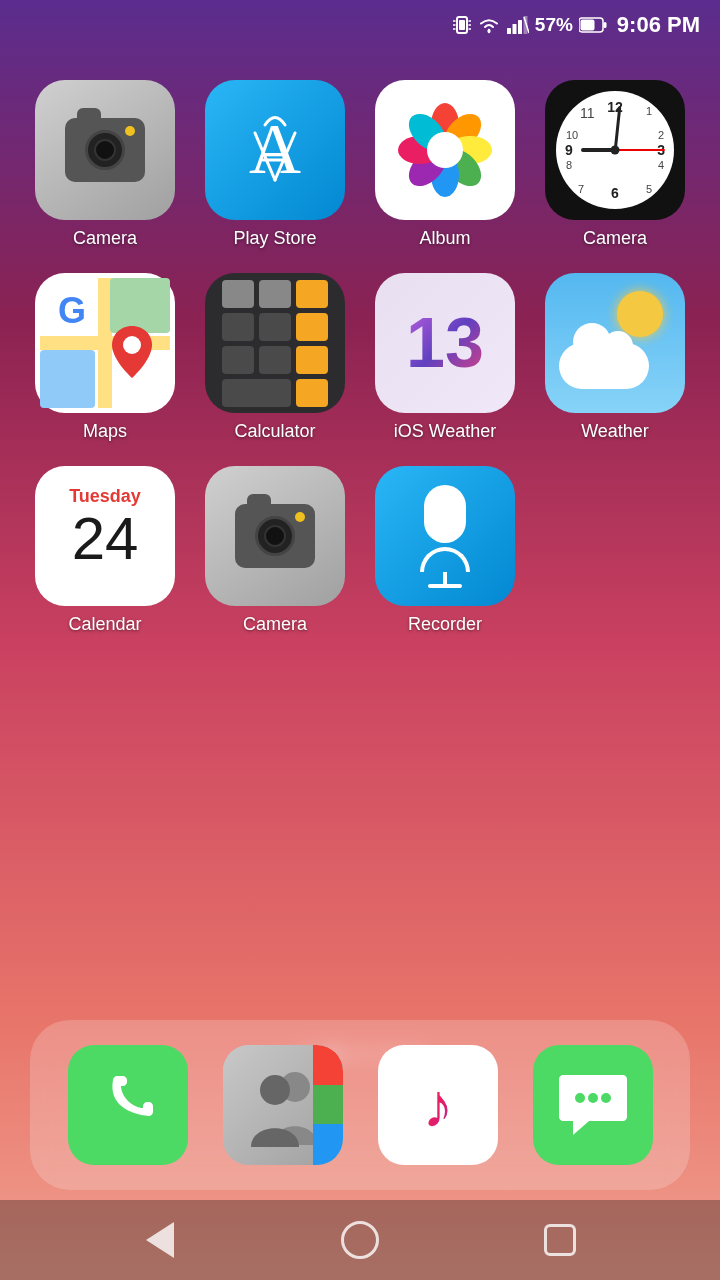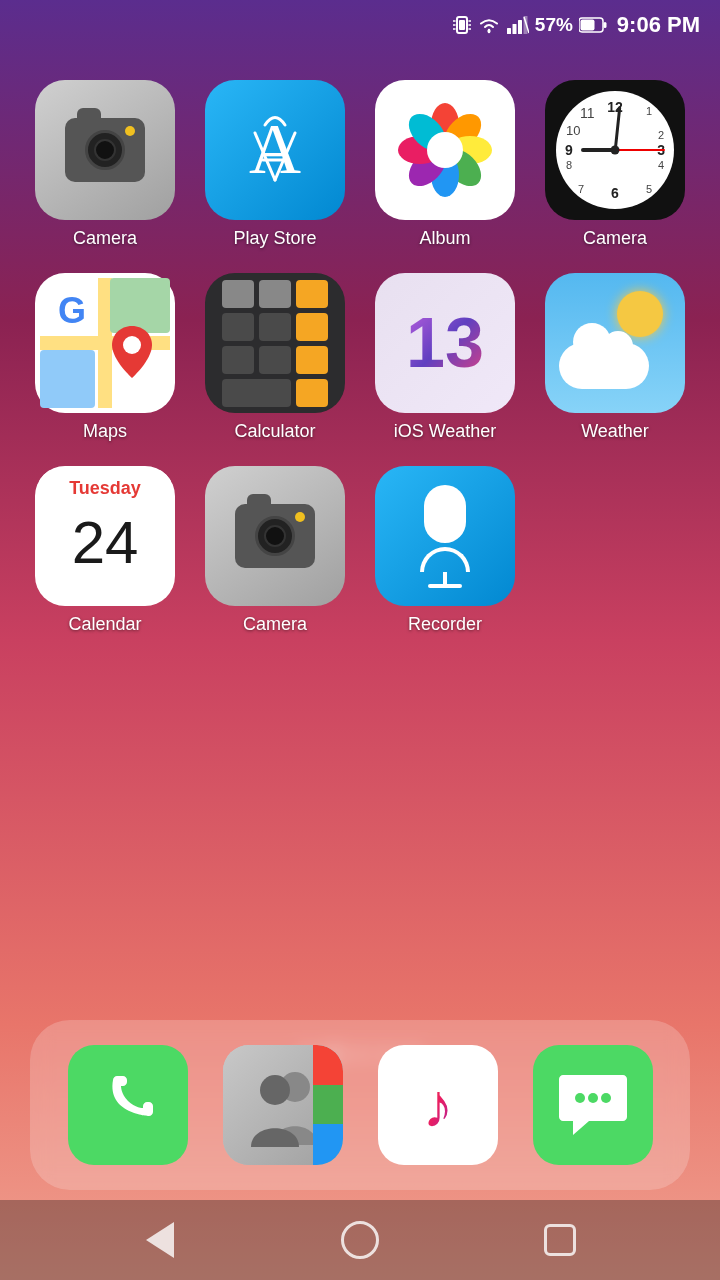--- a/index.html
+++ b/index.html
@@ -501,21 +501,21 @@
     <div class="app-icon icon-clock">
       <div class="clock-face" style="width:118px;height:118px;">
 
         <span style="position:absolute;top:8px;left:50%;transform:translateX(-50%);font-size:14px;font-weight:700;color:#222;">12</span>
         <span style="position:absolute;top:50%;right:9px;transform:translateY(-50%);font-size:14px;font-weight:700;color:#222;">3</span>
         <span style="position:absolute;bottom:8px;left:50%;transform:translateX(-50%);font-size:14px;font-weight:700;color:#222;">6</span>
         <span style="position:absolute;top:50%;left:9px;transform:translateY(-50%);font-size:14px;font-weight:700;color:#222;">9</span>
         <span style="position:absolute;top:14px;right:22px;font-size:11px;color:#444;">1</span>
         <span style="position:absolute;top:14px;left:24px;font-size:14px;color:#444;">11</span>
         <span style="position:absolute;top:38px;right:10px;font-size:11px;color:#444;">2</span>
-        <span style="position:absolute;top:32px;left:10px;font-size:13px;color:#444;">10</span>
+        <span style="position:absolute;top:38px;left:10px;font-size:11px;color:#444;">10</span>
         <span style="position:absolute;bottom:38px;right:10px;font-size:11px;color:#444;">4</span>
         <span style="position:absolute;bottom:38px;left:10px;font-size:11px;color:#444;">8</span>
         <span style="position:absolute;bottom:14px;right:22px;font-size:11px;color:#444;">5</span>
         <span style="position:absolute;bottom:14px;left:22px;font-size:11px;color:#444;">7</span>
 
         <div style="position:absolute;bottom:50%;left:50%;width:4px;height:34px;background:#222;border-radius:3px;transform-origin:bottom center;transform:translateX(-50%) rotate(-90deg);"></div>
 
         <div style="position:absolute;bottom:50%;left:50%;width:2.5px;height:44px;background:#222;border-radius:2px;transform-origin:bottom center;transform:translateX(-50%) rotate(6deg);"></div>
 
         <div style="position:absolute;bottom:50%;left:50%;width:2px;height:50px;background:#e00;border-radius:2px;transform-origin:bottom center;transform:translateX(-50%) rotate(90deg);"></div>
@@ -576,21 +576,21 @@
 
   <div class="app-item">
     <div class="app-icon icon-weather">
       <div class="weather-sun"></div>
       <div class="weather-cloud"></div>
     </div>
     <span class="app-label">Weather</span>
   </div>
 
   <div class="app-item">
-    <div class="app-icon icon-calendar" style="flex-direction:column;justify-content:flex-start;padding:4px;gap:12px;">
+    <div class="app-icon icon-calendar" style="flex-direction:column;justify-content:flex-start;padding:12px;gap:0;">
       <div class="cal-header">Tuesday</div>
       <div class="cal-number">24</div>
     </div>
     <span class="app-label">Calendar</span>
   </div>
 
   <div class="app-item">
     <div class="app-icon icon-camera">
       <div style="position:relative; display:flex; align-items:center; justify-content:center; width:100%; height:100%;">
         <div class="camera-body">

